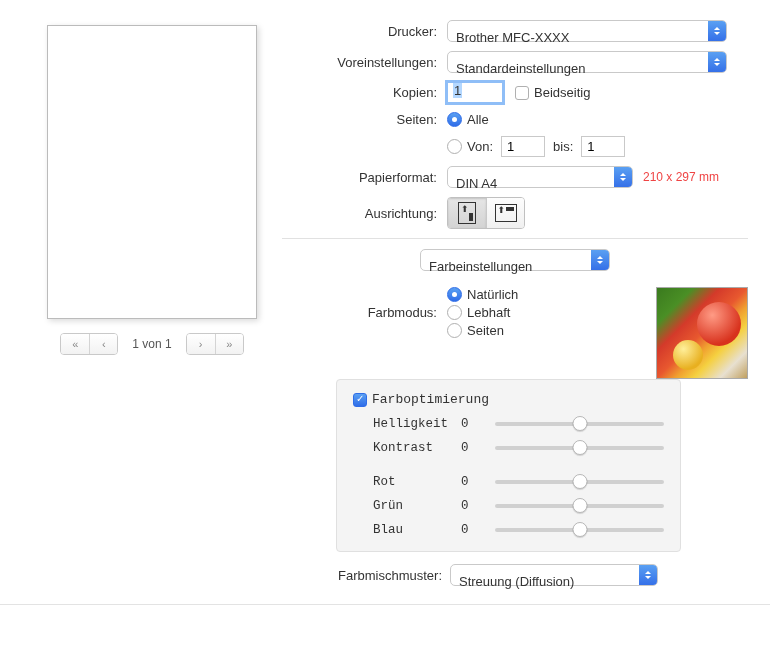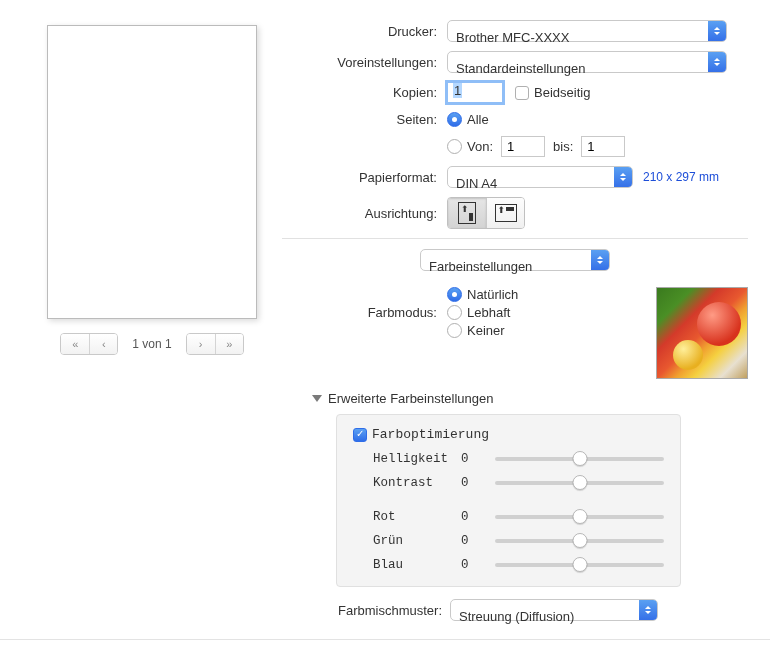--- a/index.html
+++ b/index.html
@@ -58,21 +58,21 @@
   .mix-lbl { width: 114px; text-align: right; padding-right: 8px; font-size: 13px; }
   .footer-line { border: none; border-top: 1px solid #e3e3e3; margin: 12px 0 0; }
   .footer { display: flex; align-items: center; padding: 12px 22px 16px; }
   .spacer { flex: 1; }
   .orient-icon { display: inline-block; width: 18px; height: 22px; border: 1.3px solid #333; position: relative; }
   .orient-icon.port::after { content:"⬆"; position:absolute; left:2px; top:1px; font-size:9px; }
   .orient-icon.port::before { content:""; position:absolute; right:2px; bottom:2px; width:4px; height:8px; background:#333; }
   .orient-l { width: 22px; height: 18px; }
   .orient-l::after { content:"⬆"; position:absolute; left:2px; top:0; font-size:9px; }
   .orient-l::before { content:""; position:absolute; right:2px; top:2px; width:8px; height:4px; background:#333; }
-  .txt-dimensions { margin-left: 10px; font-size: 12px; color: #1d4ed8; }
+  .txt-dimensions { margin-left: 10px; font-size: 12px; color: #ef4444; }
 </style>
 </head>
 <body>
 
 <div class="dialog">
   <div class="top">
 
     <div class="preview-col">
       <div class="preview-sheet"></div>
       <div class="preview-nav">
@@ -166,32 +166,28 @@
               <div class="opt">
                   <div class="radio checked"></div>
                   <span>Natürlich</span>
                 </div>
               <div class="opt">
                   <div class="radio"></div>
                   <span>Lebhaft</span>
                 </div>
               <div class="opt">
                   <div class="radio"></div>
-                  <span>Keiner</span>
+                  <span>Seiten</span>
                 </div>
             </div>
           </div>
         </div>
         <div class="color-prev"></div>
       </div>
 
-      <div class="disclosure-row">
-        <div class="tri-down"></div>
-        <span>Erweiterte Farbeinstellungen</span>
-      </div>
 
       <div class="settings-box">
         <div class="set-row">
           <div class="cbx checked"></div>
           <span>Farboptimierung</span>
         </div>
         <div class="set-row">
           <div class="set-label" style="padding-left:20px">Helligkeit</div>
           <div class="set-val">0</div>
           <div class="slider">

